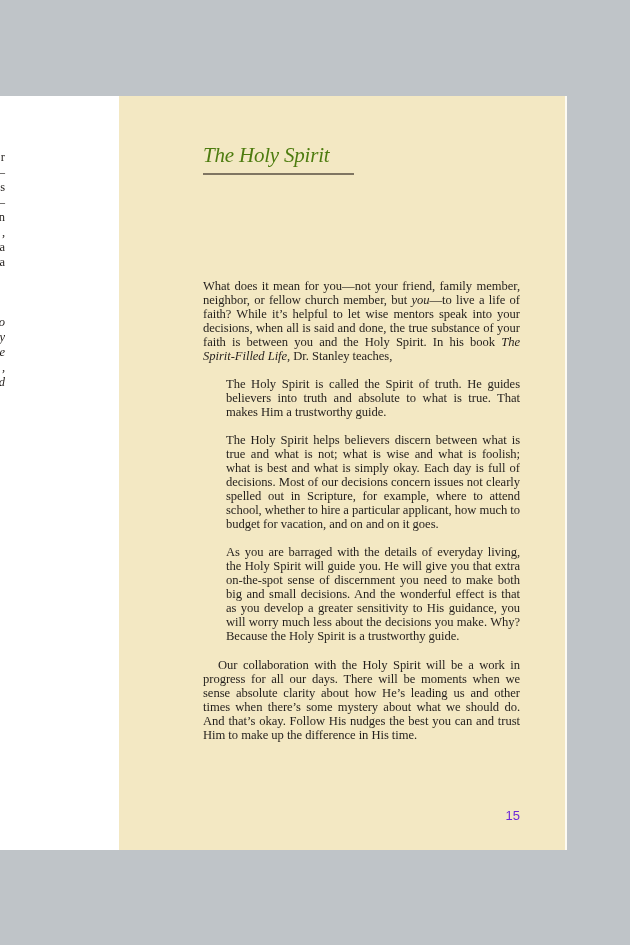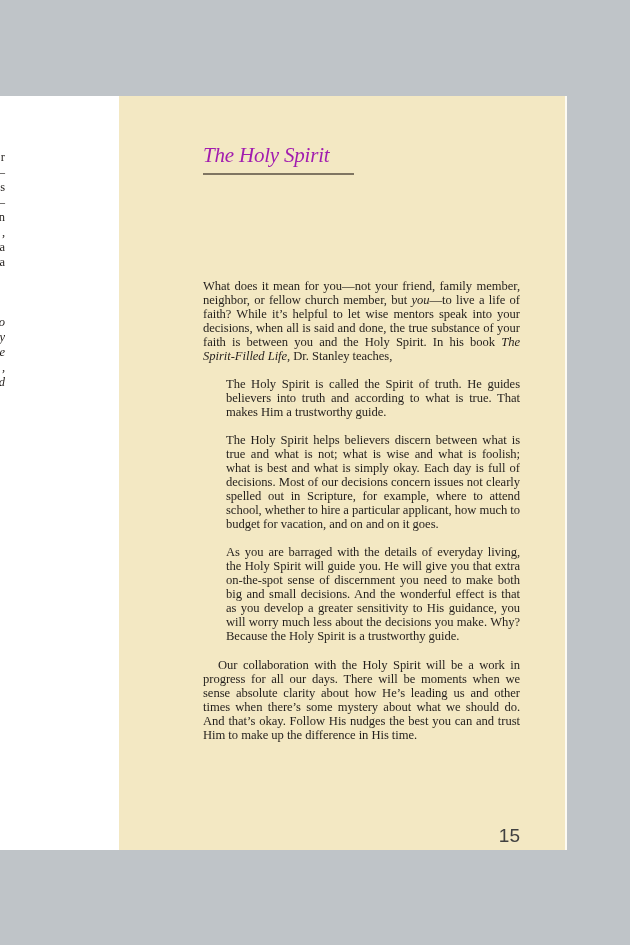--- a/index.html
+++ b/index.html
@@ -45,21 +45,21 @@
       border-right: 2px solid #fdfbf3;
       box-sizing: content-box;
     }
     .chapter-title {
       position: absolute;
       left: 84px;
       top: 47px;
       font-size: 21px;
       font-style: italic;
       letter-spacing: -0.2px;
-      color: #a21caf;
+      color: #4d7c0f;
       white-space: nowrap;
     }
     .title-rule {
       position: absolute;
       left: 84px;
       top: 77px;
       width: 151px;
       height: 2px;
       background: #7f7562;
     }
@@ -80,24 +80,24 @@
       text-align: justify;
     }
     .para-indent {
       margin: 15px 0 0 0;
       text-indent: 15px;
     }
     .italic { font-style: italic; }
     .page-number {
       position: absolute;
       right: 45px;
-      top: 729px;
+      top: 712px;
       font-family: "Liberation Sans", "DejaVu Sans", sans-serif;
-      font-size: 19px;
-      color: #404040;
+      font-size: 13px;
+      color: #6d28d9;
     }
   </style>
 </head>
 <body>
 
 <div class="left-page">
   <span class="left-line" style="top:54px;">r</span>
   <span class="left-line" style="top:69px;">–</span>
   <span class="left-line" style="top:84px;">s</span>
   <span class="left-line" style="top:99px;">–</span>
@@ -113,21 +113,21 @@
   <span class="left-line italic" style="top:279px;">d</span>
 </div>
 
 <div class="right-page">
   <div class="chapter-title">The Holy Spirit</div>
   <div class="title-rule"></div>
 
   <div class="body-text">
     <p class="para"><span>What does it mean for you—not your friend, family member, neighbor, or fellow church member, but </span><span class="italic">you</span><span>—to live a life of faith? While it’s helpful to let wise mentors speak into your decisions, when all is said and done, the true substance of your faith is between you and the Holy Spirit. In his book </span><span class="italic">The Spirit-Filled Life</span><span>, Dr. Stanley teaches,</span></p>
 
-    <p class="para block">The Holy Spirit is called the Spirit of truth. He guides believers into truth and according to what is true. That makes Him a trustworthy guide.</p>
+    <p class="para block">The Holy Spirit is called the Spirit of truth. He guides believers into truth and absolute to what is true. That makes Him a trustworthy guide.</p>
     <p class="para block">The Holy Spirit helps believers discern between what is true and what is not; what is wise and what is foolish; what is best and what is simply okay. Each day is full of decisions. Most of our decisions concern issues not clearly spelled out in Scripture, for example, where to attend school, whether to hire a particular applicant, how much to budget for vacation, and on and on it goes.</p>
     <p class="para block">As you are barraged with the details of everyday living, the Holy Spirit will guide you. He will give you that extra on-the-spot sense of discernment you need to make both big and small decisions. And the wonderful effect is that as you develop a greater sensitivity to His guidance, you will worry much less about the decisions you make. Why? Because the Holy Spirit is a trustworthy guide.</p>
 
     <p class="para para-indent">Our collaboration with the Holy Spirit will be a work in progress for all our days. There will be moments when we sense absolute clarity about how He’s leading us and other times when there’s some mystery about what we should do. And that’s okay. Follow His nudges the best you can and trust Him to make up the difference in His time.</p>
   </div>
 
   <div class="page-number">15</div>
 </div>
 
 </body></html>

